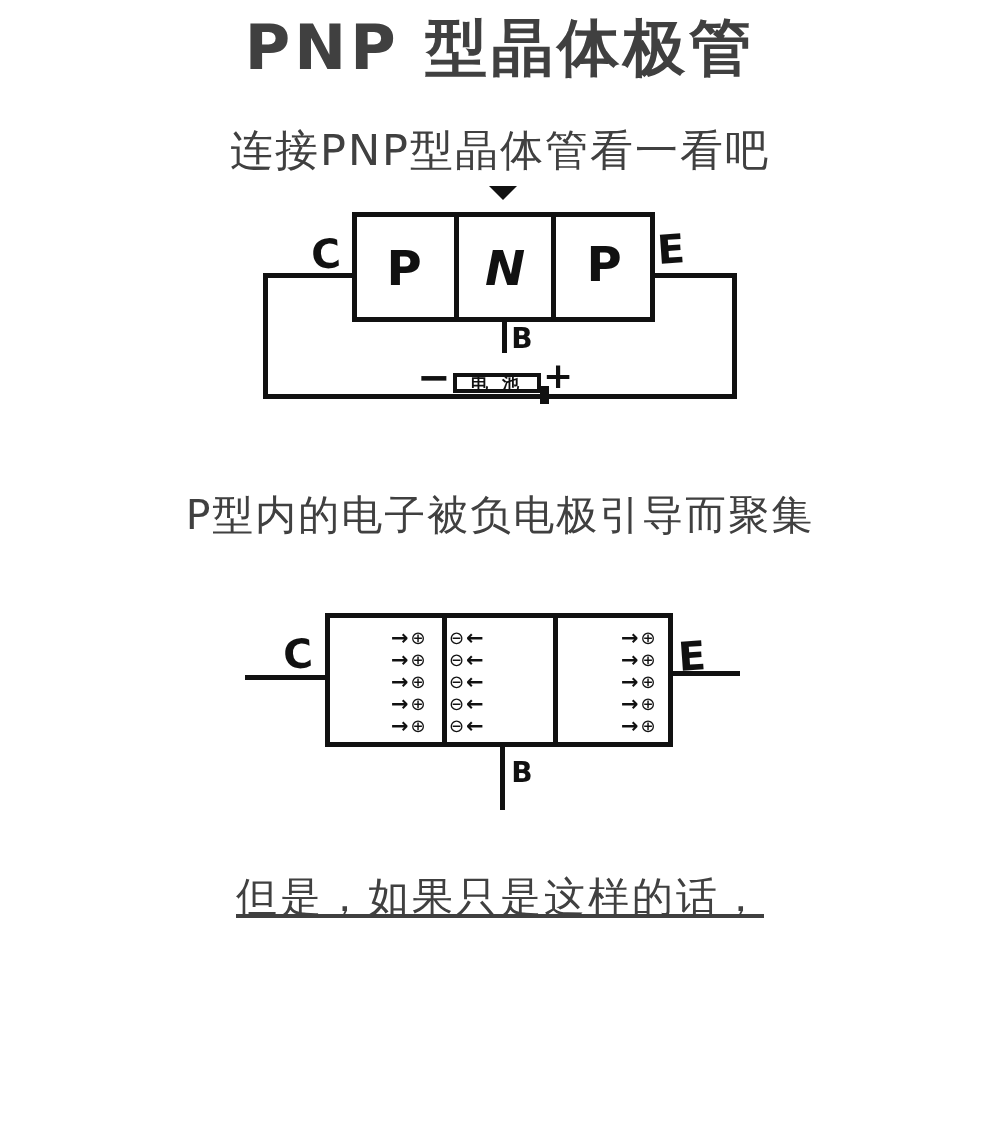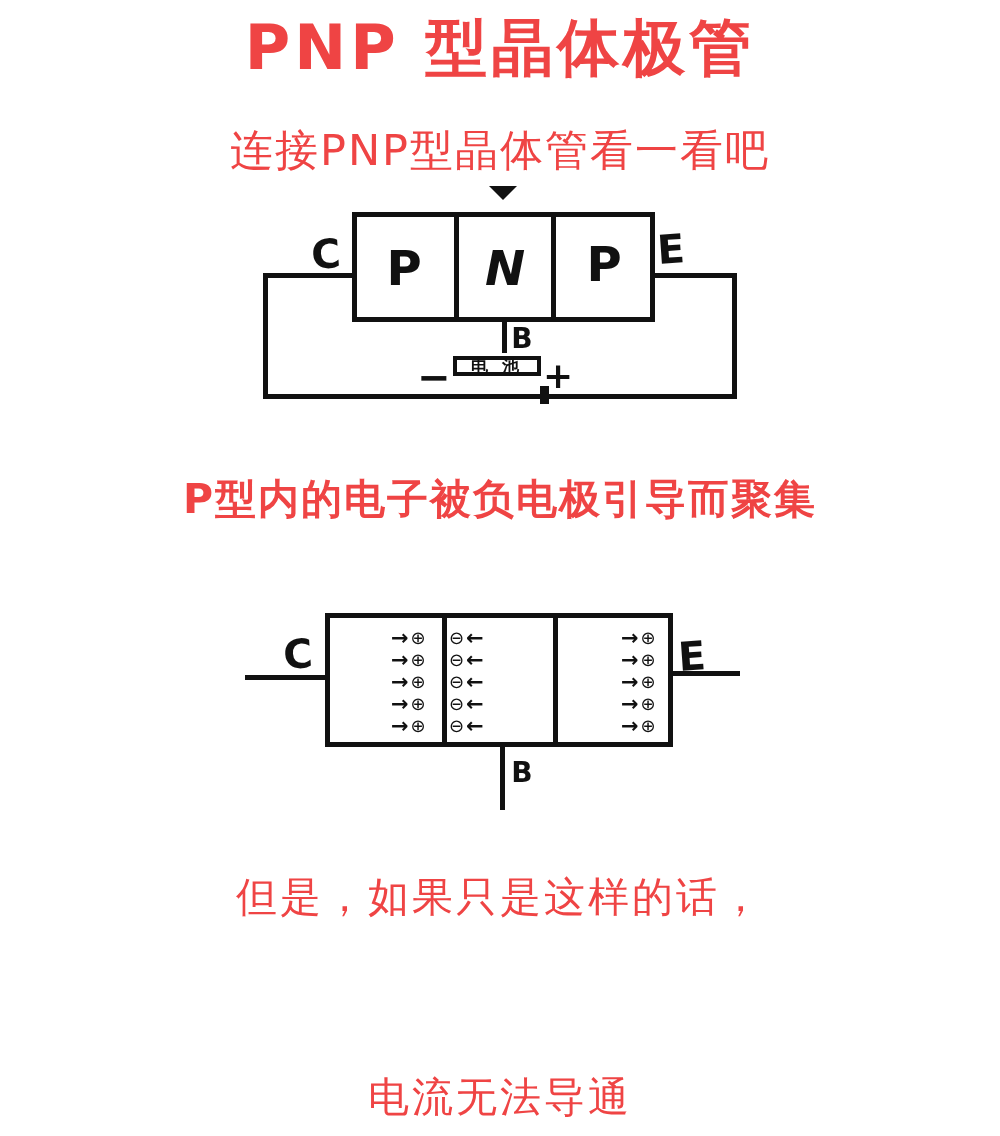--- a/index.html
+++ b/index.html
@@ -1,20 +1,20 @@
 <!DOCTYPE html>
 <html><head>
 <meta charset="utf-8">
 <style>
   html,body{margin:0;padding:0;background:#ffffff;}
   #page{
     position:relative;width:1000px;height:1136px;background:#ffffff;
     font-family:"DejaVu Sans",sans-serif;color:#111111;overflow:hidden;
   }
-  .center-text{position:absolute;left:0;width:1000px;text-align:center;white-space:nowrap;color:#ef4444;}
+  .center-text{position:absolute;left:0;width:1000px;text-align:center;white-space:nowrap;color:#404040;}
   .title{top:6px;font-size:62px;font-weight:bold;letter-spacing:4px;}
   .subtitle{top:122px;font-size:43px;letter-spacing:2px;}
   .midline{font-size:41px;letter-spacing:2px;}
   .botline{font-size:41px;letter-spacing:3px;}
   .wire{position:absolute;background:#111;}
   .box{position:absolute;border:5px solid #111;background:#fff;box-sizing:border-box;}
   .lbl{position:absolute;transform:translate(-50%,-50%);white-space:nowrap;color:#111;}
   .region-letter{font-size:48px;font-weight:bold;}
   .letter-n{font-style:italic;}
   .terminal{font-size:40px;font-weight:bold;transform:translate(-50%,-50%) rotate(-4deg);}
@@ -62,28 +62,28 @@
     <span class="lbl region-letter letter-n" style="left:505px;top:268px;">N</span>
     <span class="lbl region-letter" style="left:604px;top:264px;">P</span>
 
     <span class="lbl terminal" style="left:326px;top:254px;">C</span>
     <span class="lbl terminal" style="left:671px;top:249px;">E</span>
 
     <div class="wire" style="left:502px;top:322px;width:5px;height:31px;"></div>
     <span class="lbl base-lbl" style="left:522px;top:338px;">B</span>
 
     <div class="wire" style="left:540px;top:386px;width:9px;height:18px;z-index:3;"></div>
-    <div class="battery" style="left:453px;top:356px;width:88px;height:20px;">
+    <div class="battery" style="left:453px;top:373px;width:88px;height:20px;">
       <span class="battery-label">电 池</span>
     </div>
     <span class="sign minus" style="left:434px;top:377px;">−</span>
     <span class="sign plus" style="left:558px;top:375px;">+</span>
   </div>
 
-  <div class="center-text midline" style="top:472px;font-weight:bold;">P型内的电子被负电极引导而聚集</div>
+  <div class="center-text midline" style="top:488px;">P型内的电子被负电极引导而聚集</div>
 
   <div>
     <div class="wire" style="left:245px;top:675px;width:80px;height:5px;"></div>
     <div class="wire" style="left:673px;top:671px;width:67px;height:5px;"></div>
 
     <div class="box" style="left:325px;top:613px;width:348px;height:134px;"></div>
     <div class="wire" style="left:442px;top:613px;width:5px;height:134px;"></div>
     <div class="wire" style="left:553px;top:613px;width:5px;height:134px;"></div>
 
     <span class="lbl terminal" style="left:298px;top:654px;">C</span>
@@ -153,16 +153,15 @@
           <span class="arrow">→</span>
           <span class="carrier">⊕</span>
         </div>
         <div class="charge-row">
           <span class="arrow">→</span>
           <span class="carrier">⊕</span>
         </div>
       </div>
   </div>
 
-  <div class="center-text botline" style="top:870px;">但是，如果只是这样的话，</div>
-  <div class="center-text botline" style="top:1070px;">电流无法导通</div>
+  <div class="center-text botline" style="top:870px;text-decoration:underline;">但是，如果只是这样的话，</div>
 
 </div>
 
 </body></html>

